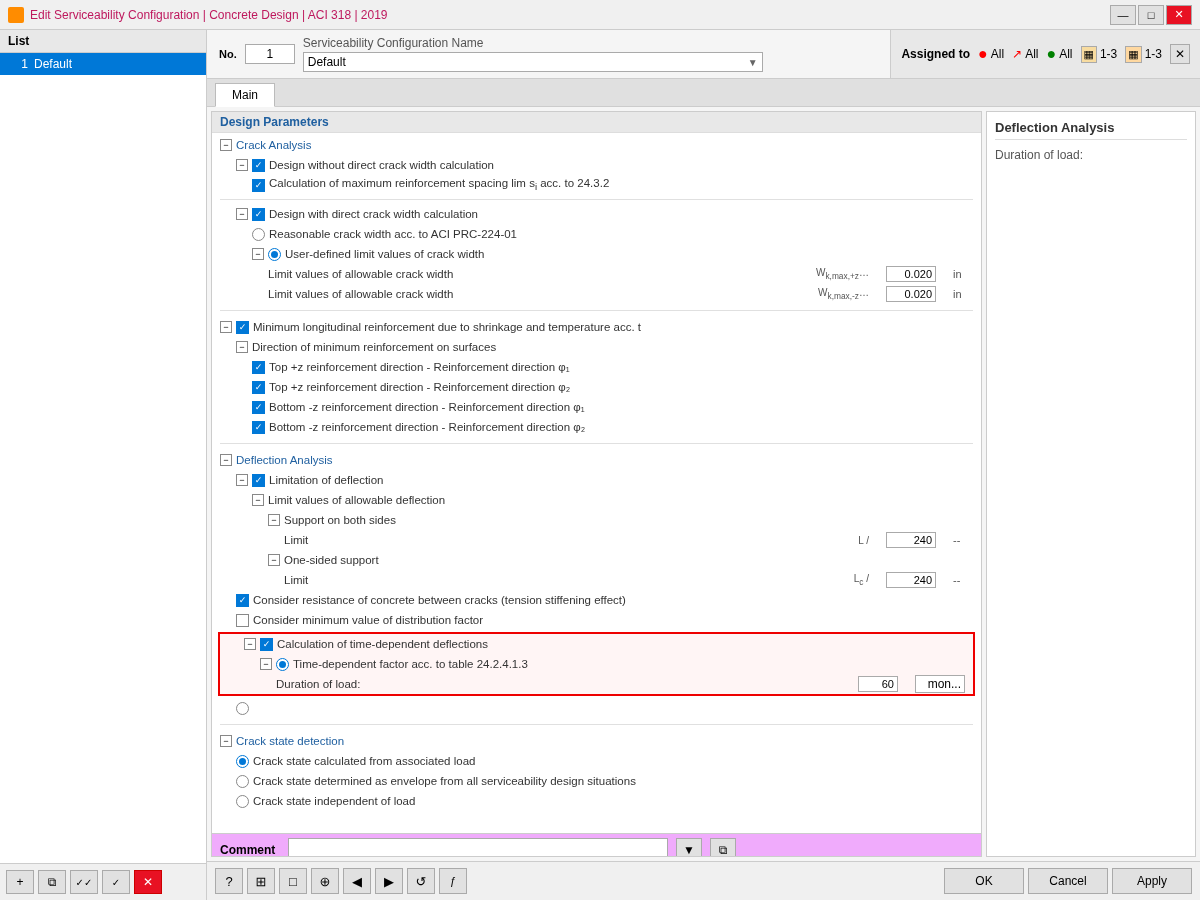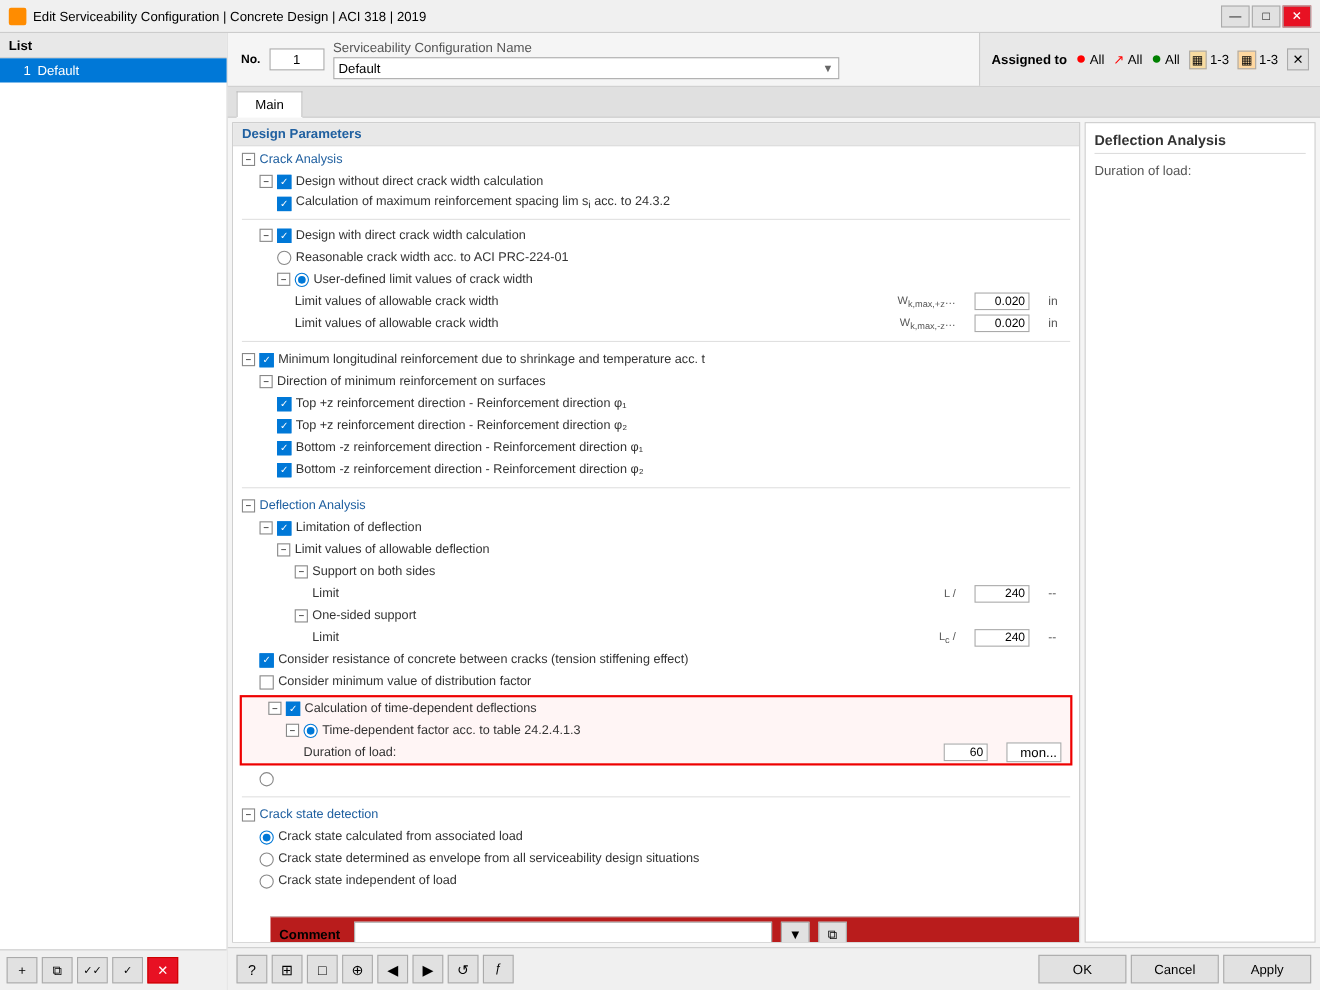--- a/index.html
+++ b/index.html
@@ -10,21 +10,21 @@
       background: #f0f0f0;
       height: 30px;
       display: flex;
       align-items: center;
       padding: 0 8px;
       border-bottom: 1px solid #ccc;
       justify-content: space-between;
     }
     .title-bar-left { display: flex; align-items: center; gap: 6px; }
     .title-bar-icon { width: 16px; height: 16px; background: #ff8c00; border-radius: 2px; }
-    .title-bar-text { font-size: 12px; color: #000000; }
+    .title-bar-text { font-size: 12px; color: #be185d; }
     .title-bar-controls { display: flex; gap: 2px; }
     .title-bar-btn { width: 26px; height: 20px; background: #e1e1e1; border: 1px solid #aaa; cursor: pointer; display: flex; align-items: center; justify-content: center; font-size: 11px; }
     .title-bar-btn.close { background: #e81123; color: white; }
 
     
     .main-container {
       display: flex;
       flex-direction: column;
       height: calc(900px - 30px);
     }
@@ -248,27 +248,26 @@
 
     
     .highlighted-section {
       border: 2px solid #e00;
       margin: 2px 6px;
       background: #fff5f5;
     }
 
     
     .comment-section {
-      background: #b91c1c;
+      background: #f0abfc;
       border-top: 1px solid #ccc;
       padding: 4px 8px;
       display: flex;
       align-items: center;
       gap: 8px;
-      margin-left: 34px;
     }
     .comment-label { font-weight: bold; font-size: 12px; min-width: 60px; }
     .comment-input {
       flex: 1;
       max-width: 380px;
       height: 24px;
       border: 1px solid #aaa;
       padding: 2px 4px;
       font-size: 12px;
     }

